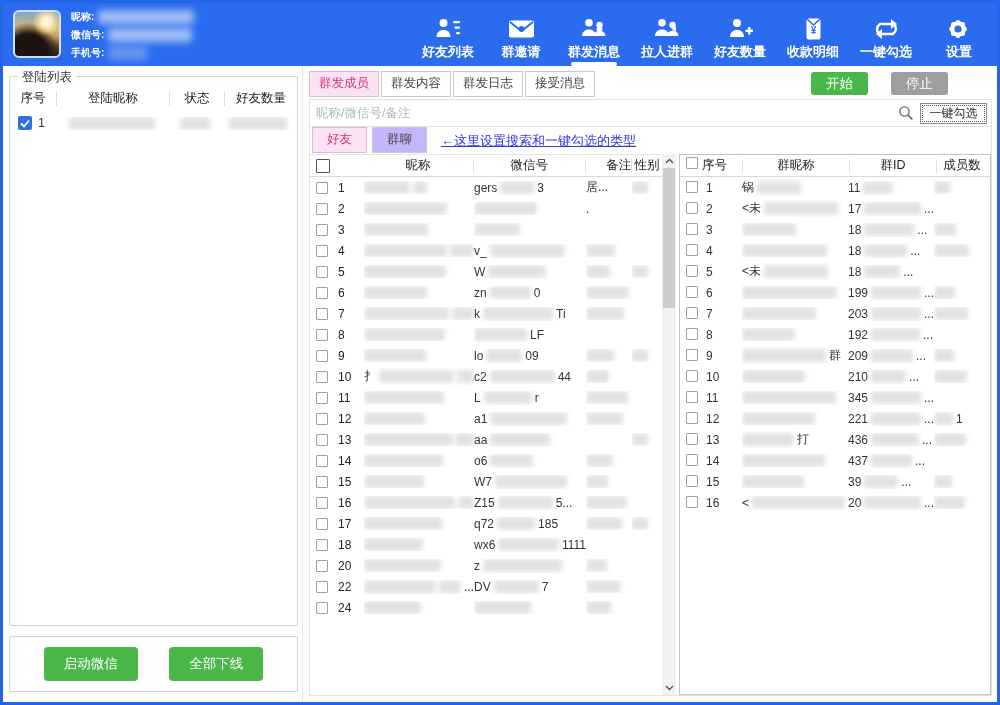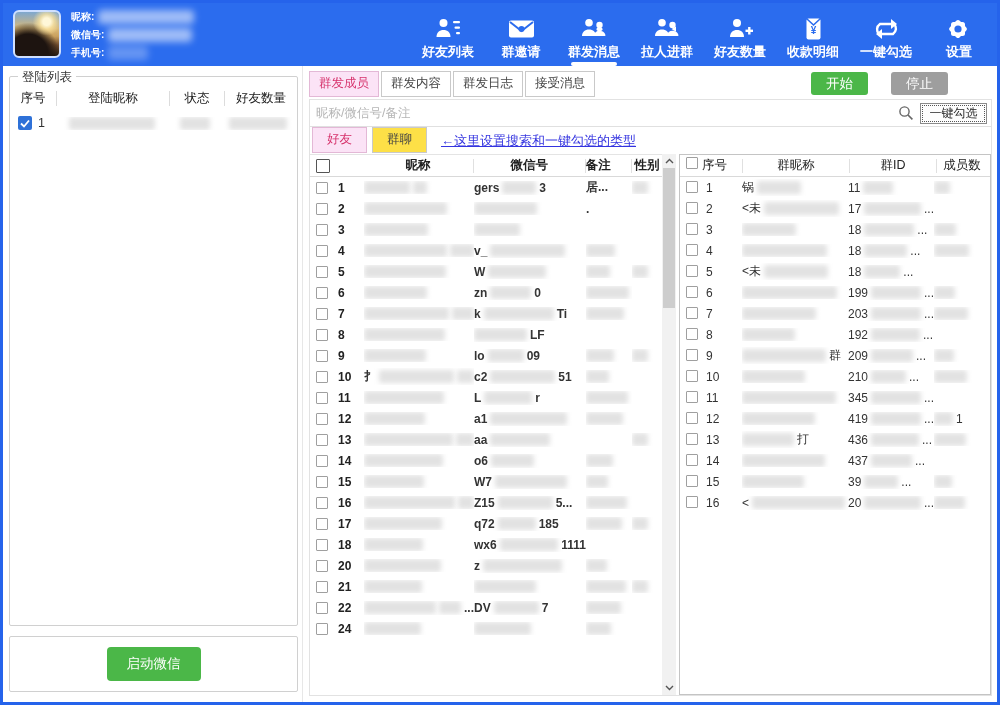--- a/index.html
+++ b/index.html
@@ -60,27 +60,27 @@
   .btn-stop{margin-left:23px;margin-right:44px;width:57px;height:23px;background:#9e9e9e;color:#fff;border:none;border-radius:3px;font-size:13.5px;cursor:pointer;font-family:inherit;}
 
   .tab-page{flex:1;border:1px solid #e2e2e2;margin-top:3px;display:flex;flex-direction:column;min-height:0;}
   .search-row{height:27px;border-bottom:1px solid #e0e0e0;display:flex;align-items:center;padding:0 4px 0 6px;flex:none;}
   .search-input{flex:1;border:none;outline:none;font-size:12.5px;color:#333;font-family:inherit;}
   .search-input::placeholder{color:#b5b5b5;}
   .search-ico{width:16px;height:16px;margin:0 6px;flex:none;}
   .btn-checkall{width:67px;height:21px;background:#fdfdfd;border:1px solid #8a8a8a;outline:1px dotted #555;outline-offset:-3px;font-size:12px;color:#222;cursor:pointer;font-family:inherit;flex:none;}
 
   .type-row{height:26px;display:flex;align-items:flex-end;padding-left:2px;flex:none;}
-  .type-tab{border:1px solid #c9c9c9;background:#fde047;color:#444;font-size:12.5px;padding:3px 14px 4px;cursor:pointer;font-family:inherit;}
+  .type-tab{border:1px solid #c9c9c9;background:#c4b5fd;color:#444;font-size:12.5px;padding:3px 14px 4px;cursor:pointer;font-family:inherit;}
   .type-tab + .type-tab{margin-left:5px;}
   .type-tab.active{background:#fbe3f6;color:#d6336c;border-color:#e3b8d6;}
   .hint-link{margin:0 0 3px 14px;color:#3434e0;font-size:13px;text-decoration:underline;cursor:pointer;}
 
   .tables{flex:1;display:flex;min-height:0;margin-top:1px;}
-  .ftable{width:352px;flex:none;display:flex;flex-direction:column;border-top:1px solid #e4e4e4;min-height:0;font-weight:bold;}
+  .ftable{width:352px;flex:none;display:flex;flex-direction:column;border-top:1px solid #e4e4e4;min-height:0;}
   .thead{display:flex;align-items:center;height:22px;border-bottom:1px solid #d9d9d9;font-size:12.5px;color:#222;flex:none;}
   .thead .sep{width:1px;height:14px;background:#e0e0e0;}
   .tbody{flex:1;overflow:hidden;position:relative;}
   .trow{display:flex;align-items:center;height:21px;font-size:12px;color:#222;}
   .cb{width:12px;height:12px;border:1px solid #9f9f9f;border-radius:1px;background:#fff;display:inline-block;flex:none;}
   .cell{display:flex;align-items:center;gap:3px;overflow:hidden;white-space:nowrap;}
   .frag{color:#333;}
   
   .fc-cb{width:28px;display:flex;justify-content:flex-start;padding-left:6px;}
   .fc-num{width:26px;}
@@ -263,20 +263,21 @@
                 <span class="blur" style="width: 30px;"></span>
               </span>
               <span class="c-cnt cell" style="justify-content: center;">
                 <span class="blur" style="width: 58px;"></span>
               </span>
             </div>
           </div>
       </div>
       <div class="groupbox gb-btns">
         <button class="btn-green">启动微信</button>
+        <button class="btn-green">全部下线</button>
       </div>
     </div>
 
     <div class="main-panel">
       <div class="topbar">
         <span id="main-tabs" style="display:flex">
             <button class="tab active">群发成员</button>
             <button class="tab">群发内容</button>
             <button class="tab">群发日志</button>
             <button class="tab">接受消息</button>
@@ -308,21 +309,21 @@
           <div class="ftable">
             <div class="thead">
               <span class="fc-cb">
                   <span class="cb" style="width:14px;height:14px;border-color:#555"></span>
                 </span>
               <span class="fc-num"></span>
               <span class="fc-nick" style="text-align:center">昵称</span>
                 <span class="sep"></span>
               <span class="fc-wx" style="text-align:center">微信号</span>
                 <span class="sep"></span>
-              <span class="fc-note" style="text-align:left">备注</span>
+              <span class="fc-note" style="text-align:right">备注</span>
                 <span class="sep"></span>
               <span class="fc-sex" style="text-align:center">性别</span>
             </div>
             <div class="tbody" id="friends-body">
                 <div class="trow">
                   <span class="fc-cb">
                     <span class="cb"></span>
                   </span>
                   <span class="fc-num">1</span>
                   <span class="fc-nick cell">
@@ -486,21 +487,21 @@
                   </span>
                   <span class="fc-num">10</span>
                   <span class="fc-nick cell">
                     <span class="frag">扌</span>
                     <span class="blur" style="width: 99px;"></span>
                     <span class="blur" style="width: 23px;"></span>
                   </span>
                   <span class="fc-wx cell">
                     <span class="frag">c2</span>
                     <span class="blur" style="width: 65px;"></span>
-                    <span class="frag">51</span>
+                    <span class="frag">44</span>
                   </span>
                   <span class="fc-note cell">
                     <span class="blur" style="width: 23px;"></span>
                   </span>
                   <span class="fc-sex cell"></span>
                 </div>
                 <div class="trow">
                   <span class="fc-cb">
                     <span class="cb"></span>
                   </span>
@@ -651,38 +652,20 @@
                     <span class="blur" style="width: 77px;"></span>
                   </span>
                   <span class="fc-wx cell">
                     <span class="frag">z</span>
                     <span class="blur" style="width: 79px;"></span>
                   </span>
                   <span class="fc-note cell">
                     <span class="blur" style="width: 21px;"></span>
                   </span>
                   <span class="fc-sex cell"></span>
-                </div>
-                <div class="trow">
-                  <span class="fc-cb">
-                    <span class="cb"></span>
-                  </span>
-                  <span class="fc-num">21</span>
-                  <span class="fc-nick cell">
-                    <span class="blur" style="width: 58px;"></span>
-                  </span>
-                  <span class="fc-wx cell">
-                    <span class="blur" style="width: 62px;"></span>
-                  </span>
-                  <span class="fc-note cell">
-                    <span class="blur" style="width: 40px;"></span>
-                  </span>
-                  <span class="fc-sex cell">
-                    <span class="blur" style="width: 16px;"></span>
-                  </span>
                 </div>
                 <div class="trow">
                   <span class="fc-cb">
                     <span class="cb"></span>
                   </span>
                   <span class="fc-num">22</span>
                   <span class="fc-nick cell">
                     <span class="blur" style="width: 95px;"></span>
                     <span class="blur" style="width: 29px;"></span>
                     <span class="frag">...</span>
@@ -930,21 +913,21 @@
                 </div>
                 <div class="trow">
                   <span class="gc-cb">
                     <span class="cb"></span>
                     <span class="frag" style="margin-left: 4px;">12</span>
                   </span>
                   <span class="gc-name cell">
                     <span class="blur" style="width: 73px;"></span>
                   </span>
                   <span class="gc-id cell">
-                    <span class="frag">419</span>
+                    <span class="frag">221</span>
                     <span class="blur" style="width: 55px;"></span>
                     <span class="frag">...</span>
                   </span>
                   <span class="gc-mem cell">
                     <span class="blur" style="width: 19px;"></span>
                     <span class="frag">1</span>
                   </span>
                 </div>
                 <div class="trow">
                   <span class="gc-cb">

